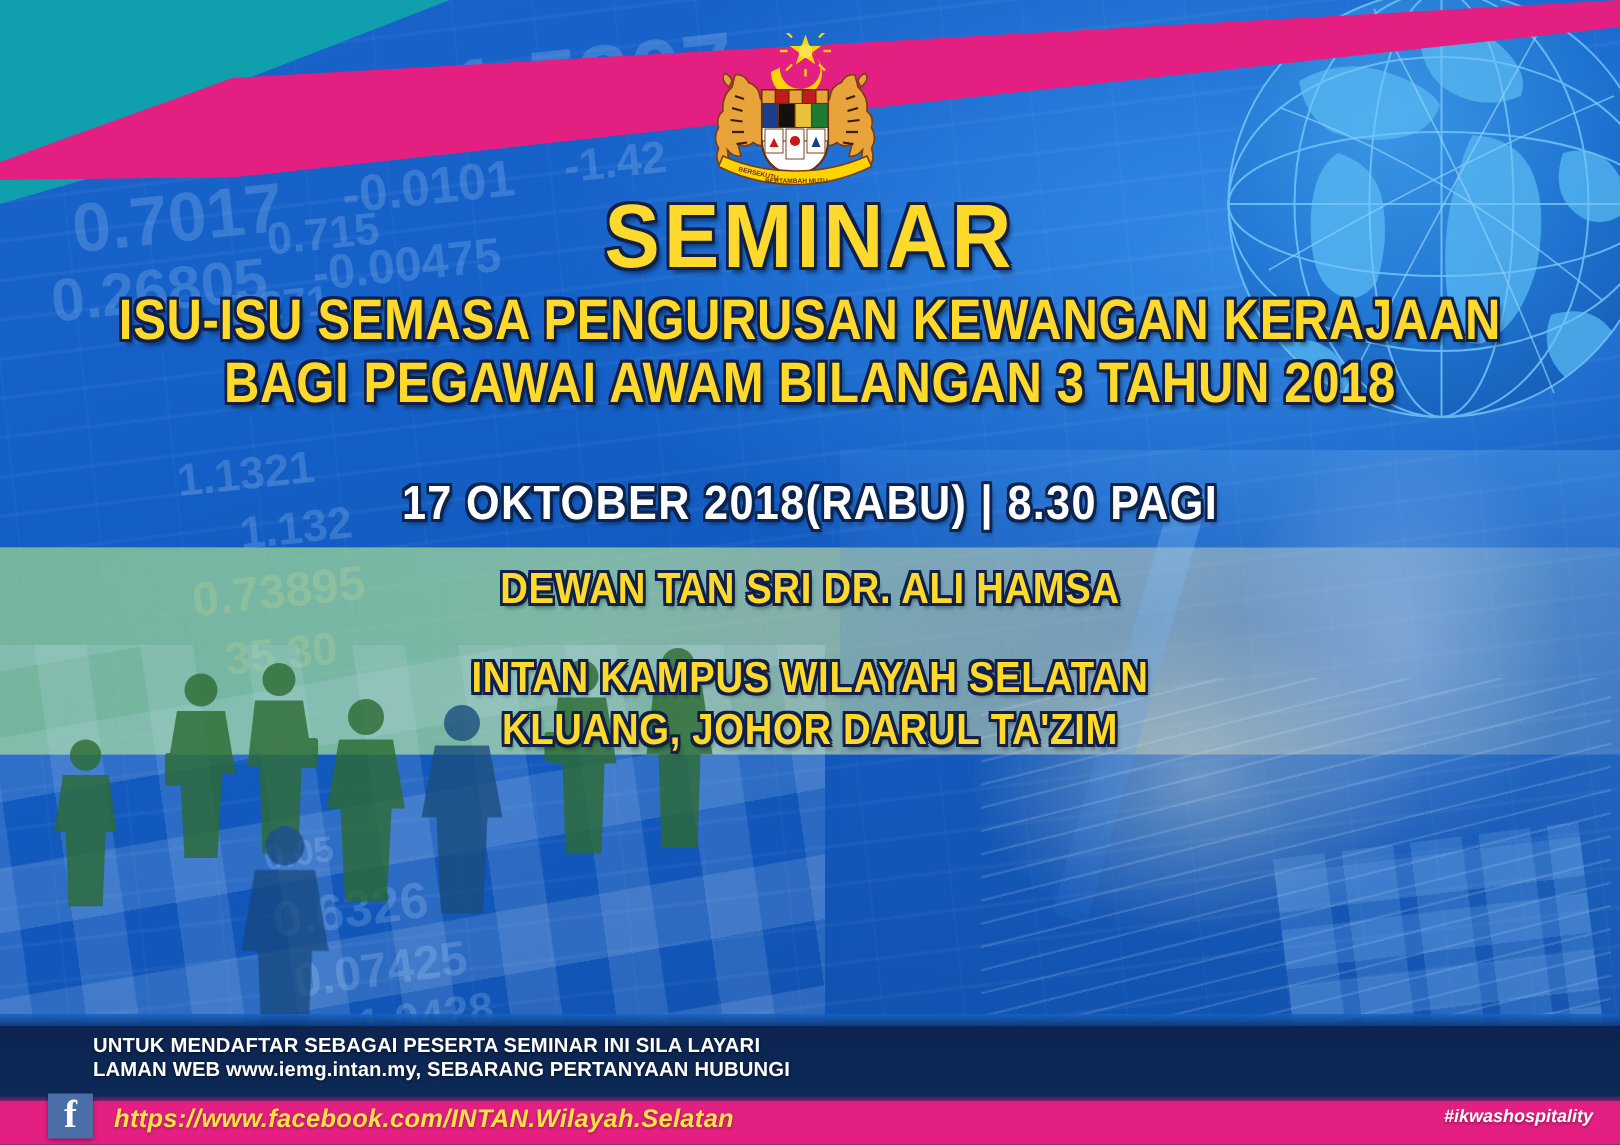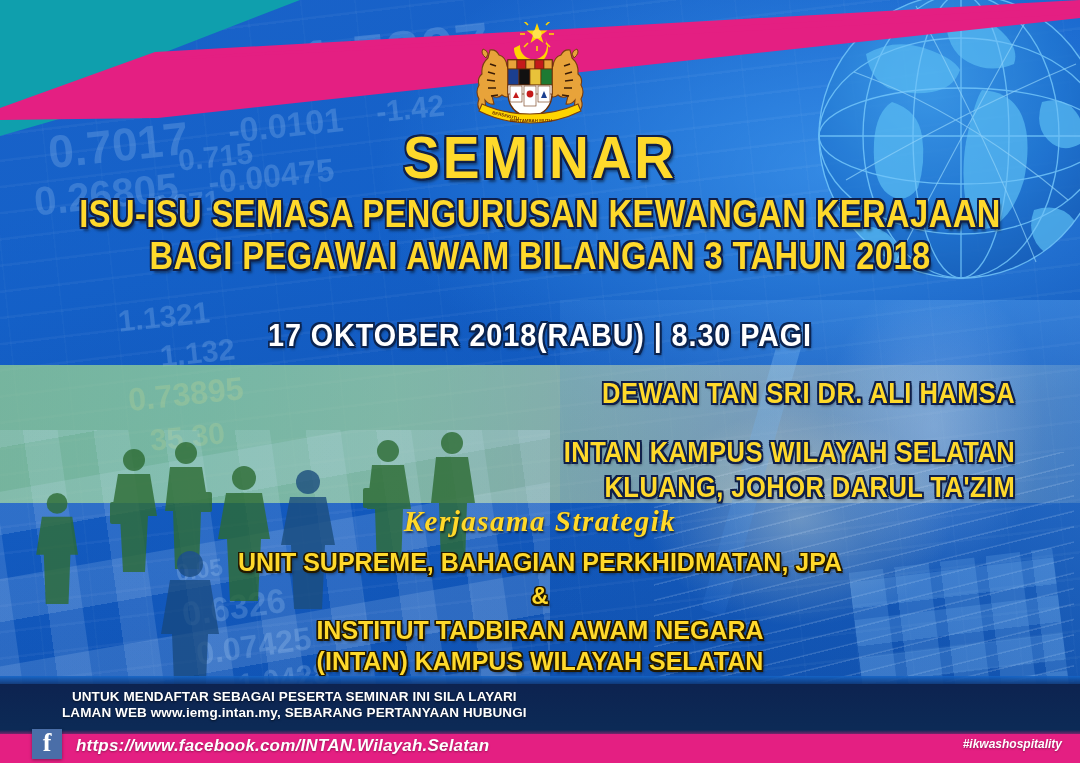--- a/index.html
+++ b/index.html
@@ -183,21 +183,21 @@
     font-weight: 700; font-size: 32px; letter-spacing: 1px;
     color: #ffffff;
     transform: scaleX(.9);
     text-shadow:
       -2px 0 0 #0b2450, 2px 0 0 #0b2450, 0 -2px 0 #0b2450, 0 2px 0 #0b2450,
       -2px -2px 0 #0b2450, 2px -2px 0 #0b2450, -2px 2px 0 #0b2450, 2px 2px 0 #0b2450,
       2px 3px 3px rgba(0,0,0,.4);
   }
 
   .venue-block {
-    position: absolute; left: 0; top: 377px; width: 1080px; text-align: right;
+    position: absolute; left: 0; top: 377px; width: 1080px; text-align: center;
   }
   .t-hall, .t-campus, .t-city {
     font-family: "Liberation Sans Narrow", "Liberation Sans", sans-serif;
     font-weight: 700; color: #ffd92b;
     transform: scaleX(.88);
     text-shadow:
       -2px 0 0 #10204a, 2px 0 0 #10204a, 0 -2px 0 #10204a, 0 2px 0 #10204a,
       -2px -2px 0 #10204a, 2px -2px 0 #10204a, -2px 2px 0 #10204a, 2px 2px 0 #10204a,
       2px 3px 3px rgba(0,0,0,.4);
   }
@@ -229,36 +229,35 @@
   .t-org.l3 { margin-top: 6px; }
   .t-org.l4 { margin-top: 2px; }
 
   .reg-text {
     position: absolute; left: 62px; top: 689px;
     font-family: "Liberation Sans", sans-serif;
     font-weight: 700; font-size: 13.5px; line-height: 1.22;
     color: #ffffff;
     letter-spacing: .1px;
     text-shadow: 0 1px 2px rgba(0,0,0,.6);
-    text-align: center;
   }
   .fb-icon {
     position: absolute; left: 32px; top: 729px; width: 30px; height: 30px;
     background: #4a6ea8;
     display: flex; align-items: center; justify-content: center;
     font-family: "Liberation Serif", serif; font-weight: 700; font-size: 26px;
     color: #fff;
     box-shadow: 0 1px 3px rgba(0,0,0,.4);
   }
   .fb-icon span { display: block; transform: translateY(-1px); }
   .fb-url {
     position: absolute; left: 76px; top: 736px;
     font-family: "Liberation Sans", sans-serif;
     font-style: italic; font-weight: 700; font-size: 17px;
-    color: #ffffff;
+    color: #fde047;
     letter-spacing: .2px;
     text-shadow: 0 1px 2px rgba(0,0,0,.35);
   }
   .hashtag {
     position: absolute; right: 18px; top: 737px;
     font-family: "Liberation Sans", sans-serif;
     font-style: italic; font-weight: 700; font-size: 12px;
     color: #ffffff;
     text-shadow: 0 1px 2px rgba(0,0,0,.35);
   }
@@ -462,27 +461,20 @@
   </div>
 
   <div class="t-date">17 OKTOBER 2018(RABU) | 8.30 PAGI</div>
 
   <div class="venue-block">
     <div class="t-hall">DEWAN TAN SRI DR. ALI HAMSA</div>
     <div class="t-campus">INTAN KAMPUS WILAYAH SELATAN</div>
     <div class="t-city">KLUANG, JOHOR DARUL TA'ZIM</div>
   </div>
 
-  <div class="collab-block">
-    <div class="t-kerjasama">Kerjasama Strategik</div>
-    <div class="t-org l1">UNIT SUPREME, BAHAGIAN PERKHIDMATAN, JPA</div>
-    <div class="t-org t-amp">&amp;</div>
-    <div class="t-org l3">INSTITUT TADBIRAN AWAM NEGARA</div>
-    <div class="t-org l4">(INTAN) KAMPUS WILAYAH SELATAN</div>
-  </div>
 
   <div class="footer-blue-sliver"></div>
   <div class="footer-navy"></div>
   <div class="footer-pink-top"></div>
   <div class="footer-pink"></div>
 
   <div class="reg-text">
     <div>UNTUK MENDAFTAR SEBAGAI PESERTA SEMINAR INI SILA LAYARI</div>
     <div>LAMAN WEB www.iemg.intan.my, SEBARANG PERTANYAAN HUBUNGI</div>
   </div>

